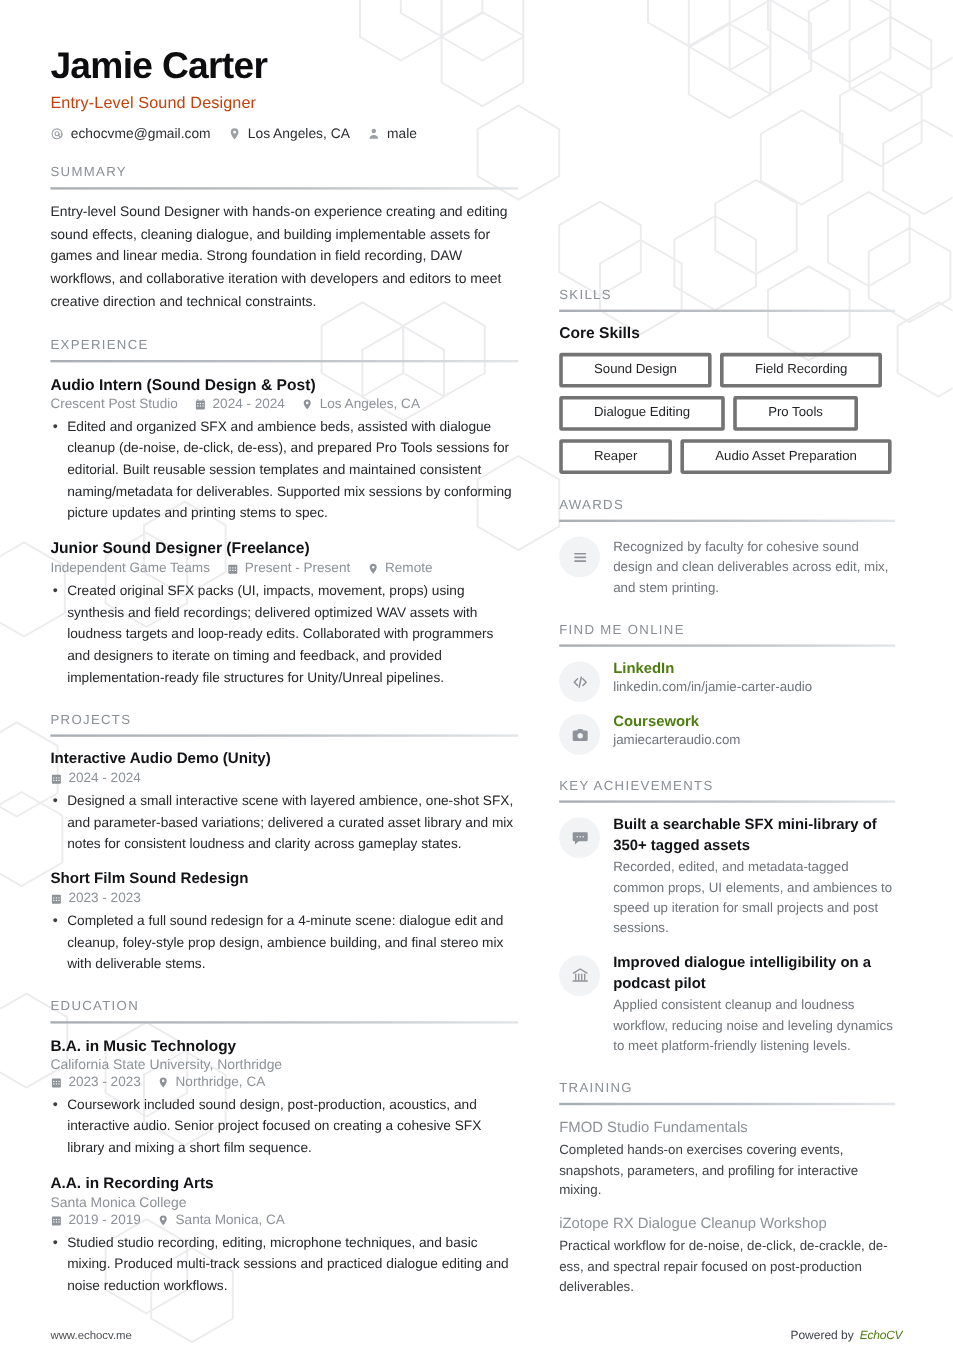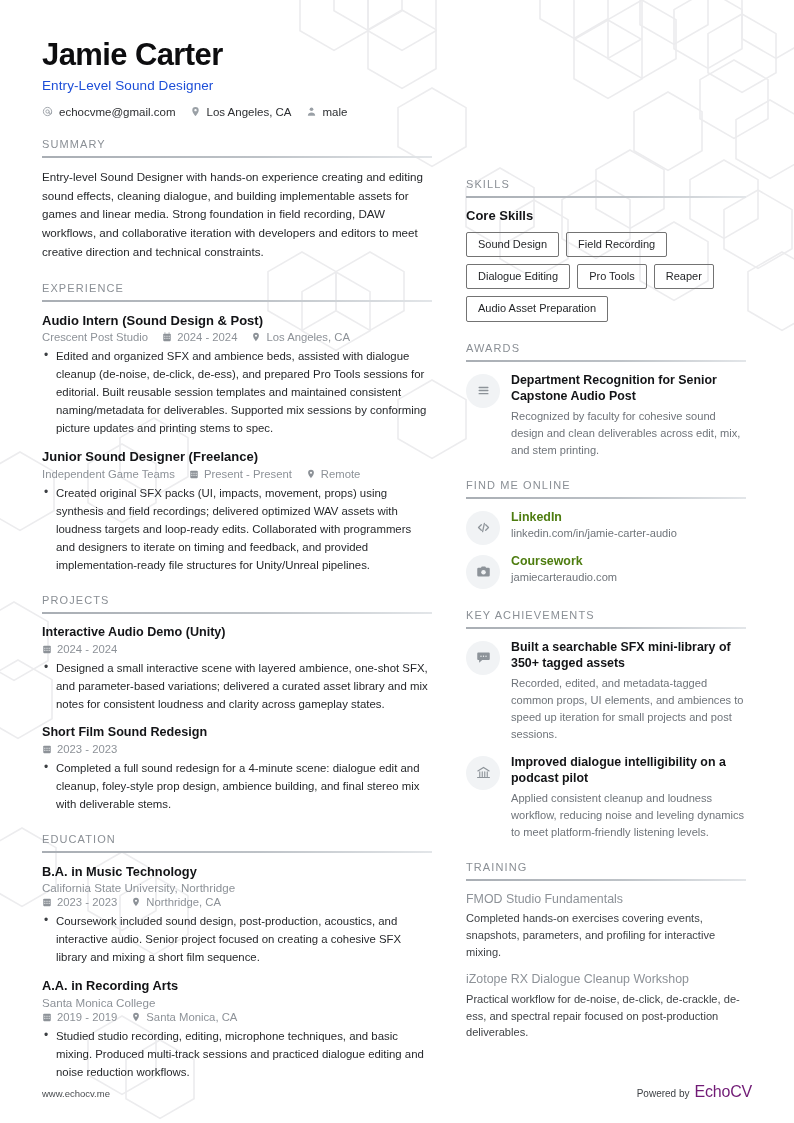--- a/index.html
+++ b/index.html
@@ -16,32 +16,32 @@
   .hexlayer { position:absolute; inset:0; pointer-events:none; z-index:0; }
 
   .content { position: relative; z-index: 2; padding: 38px 42px 0 42px; }
 
   
   .name {
     font-size: 31px; font-weight: 700; letter-spacing: -0.6px;
     color: #0d0d0f; line-height: 1.12;
   }
   .headline {
-    margin-top: 5px; font-size: 13.5px; color: #1d4ed8; letter-spacing: 0.1px;
+    margin-top: 5px; font-size: 13.5px; color: #c2410c; letter-spacing: 0.1px;
   }
   .contact-row {
     margin-top: 13px; display: flex; align-items: center; gap: 14px;
     font-size: 11.5px; color: #2c2e31;
   }
   .contact-item { display:flex; align-items:center; gap: 6px; }
   .contact-item .ic { display:inline-flex; width:11px; height:11px; color:#9aa0a6; }
   .contact-item .ic svg { width:100%; height:100%; display:block; }
 
   
-  .columns { display: flex; gap: 34px; margin-top: 20px; align-items: center; }
+  .columns { display: flex; gap: 34px; margin-top: 20px; align-items: flex-end; }
   .col-left { width: 390px; flex: 0 0 390px; }
   .col-right { width: 280px; flex: 0 0 280px; }
 
   
   .sec { margin-top: 20px; }
   .sec:first-child { margin-top: 0; }
   .sec-title {
     font-size: 11px; letter-spacing: 1.1px; text-transform: uppercase;
     color: #8a8f95; font-weight: 400; padding-bottom: 6px;
   }
@@ -76,22 +76,22 @@
   }
 
   .proj-title { font-size: 12.6px; font-weight: 600; color: #141518; line-height:1.35;}
   .edu-title { font-size: 12.8px; font-weight: 700; color: #121316; line-height:1.35;}
   .edu-sub { font-size: 11.6px; color: #8d9298; margin-top: 1px; }
 
   
   .sub-head { font-size: 13px; font-weight: 700; color: #141518; margin-bottom: 9px; }
   .chips { display: flex; flex-wrap: wrap; gap: 7px; }
   .chip {
-    border: 1px solid #737373; border-radius: 2px;
-    padding: 5px 11px; font-size: 11px; color: #1f2124; background: transparent;
+    border: 3px solid #737373; border-radius: 2px;
+    padding: 5px 26px; font-size: 11px; color: #1f2124; background: transparent;
     line-height: 1.2; white-space: nowrap;
   }
 
   .ic-row { display: flex; gap: 11px; align-items: flex-start; margin-bottom: 11px; }
   .ic-row:last-child { margin-bottom: 0; }
   .circ {
     flex: 0 0 34px; width: 34px; height: 34px; border-radius: 50%;
     background: #f1f3f5; display: flex; align-items: center; justify-content: center;
     color: #8d9399; margin-top: 2px;
   }
@@ -104,26 +104,26 @@
   .link-url { font-size: 11.1px; color: #6f747a; margin-top: 2px; }
   .link-row { margin-bottom: 8px; }
 
   .train-item { margin-bottom: 10px; }
   .train-item:last-child { margin-bottom: 0; }
   .train-title { font-size: 12.4px; color: #8d9298; line-height: 1.35; }
   .train-desc { font-size: 11.1px; line-height: 1.52; color: #3f4246; margin-top: 3px; }
 
   
   .footer {
-    position: absolute; left: 42px; right: 42px; bottom: 22px; z-index: 3;
+    position: absolute; left: 42px; right: 42px; bottom: 4px; z-index: 3;
     display: flex; align-items: baseline; justify-content: space-between;
   }
   .footer-left { font-size: 9.5px; color: #4a4d51; }
   .footer-right { font-size: 10px; color: #3c3f43; display:flex; align-items:baseline; gap:5px;}
-  .brand { font-size: 16px; color: #701a75; letter-spacing: -0.2px; }
+  .brand { font-size: 10px; color: #4d7c0f; letter-spacing: -0.2px; font-style: italic; }
 </style>
 </head>
 <body>
 
 <div class="page">
 
   <svg class="hexlayer" viewBox="0 0 794 1123" preserveAspectRatio="none">
     <defs>
       <g id="hx">
           <polygon points="34,0 68,19.6 68,58.8 34,78.4 0,58.8 0,19.6" fill="none" stroke="#ececee" stroke-width="1.6"></polygon>
@@ -429,21 +429,20 @@
           <div class="sec-rule"></div>
           <div class="ic-row">
             <div class="circ">
               <svg viewBox="0 0 24 24" fill="currentColor">
                   <rect x="4" y="6" width="16" height="2.2" rx="1"></rect>
                   <rect x="4" y="10.9" width="16" height="2.2" rx="1"></rect>
                   <rect x="4" y="15.8" width="16" height="2.2" rx="1"></rect>
                 </svg>
             </div>
             <div class="ic-body">
-              <div class="ic-title">Department Recognition for Senior Capstone Audio Post</div>
               <div class="ic-desc">Recognized by faculty for cohesive sound design and clean deliverables across edit, mix, and stem printing.</div>
             </div>
           </div>
         </section>
 
         <section class="sec">
           <div class="sec-title">FIND ME ONLINE</div>
           <div class="sec-rule"></div>
 
           <div class="ic-row link-row">

